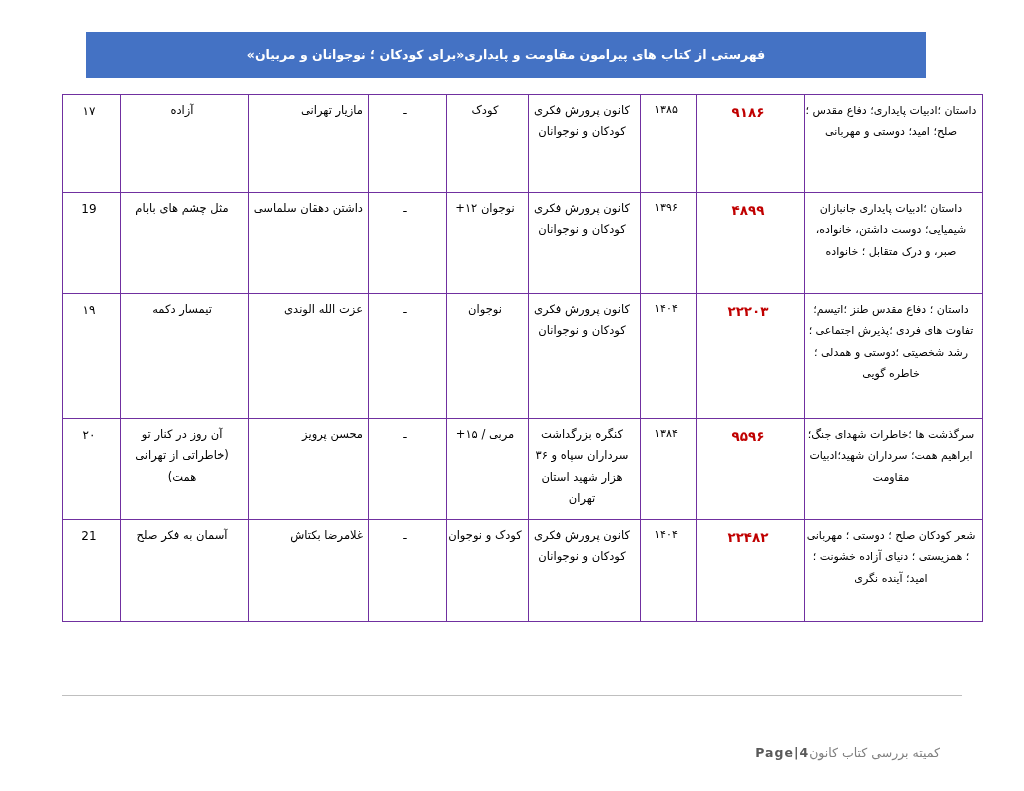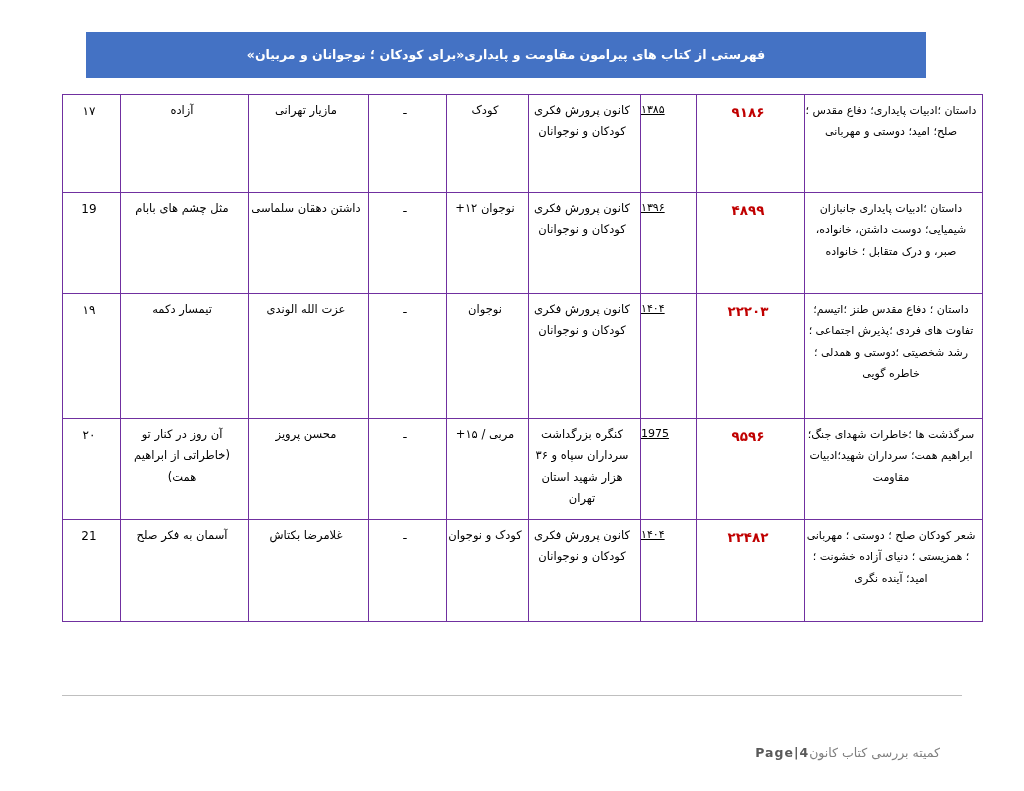--- a/index.html
+++ b/index.html
@@ -75,25 +75,25 @@
   .col-author   { width: 120px; }
   .col-trans    { width: 78px; }
   .col-audience { width: 82px; }
   .col-pub      { width: 112px; }
   .col-year     { width: 56px; }
   .col-price    { width: 108px; }
   .col-keywords { width: 178px; }
 
   td.cell-index    { text-align: center; font-size: 12px; }
   td.cell-title    { text-align: center; }
-  td.cell-author   { text-align: center; margin-left: 40px; }
+  td.cell-author   { text-align: right; margin-left: 40px; }
   td.cell-trans    { text-align: center; }
   td.cell-audience { text-align: center; margin-top: 48px; }
   td.cell-pub      { text-align: center; }
-  td.cell-year     { text-align: left; font-size: 11px; text-decoration: underline; }
+  td.cell-year     { text-align: center; font-size: 11px; }
   td.cell-price {
     color: #C00000;
     font-weight: bold;
     font-size: 13.5px;
     letter-spacing: 0.5px;
   }
   td.cell-keywords {
     text-align: center;
     line-height: 1.95;
     font-size: 11px;
@@ -197,26 +197,26 @@
         <td class="cell-audience">نوجوان</td>
         <td class="cell-trans">ـ</td>
         <td class="cell-author">عزت الله الوندی</td>
         <td class="cell-title">تیمسار دکمه</td>
         <td class="cell-index">۱۹</td>
       </tr>
 
       <tr class="r20">
         <td class="cell-keywords">سرگذشت ها ؛خاطرات شهدای جنگ؛ ابراهیم همت؛ سرداران شهید؛ادبیات مقاومت</td>
         <td class="cell-price">۹۵۹۶</td>
-        <td class="cell-year">1975</td>
+        <td class="cell-year">۱۳۸۴</td>
         <td class="cell-pub">کنگره بزرگداشت سرداران سپاه و ۳۶ هزار شهید استان تهران</td>
         <td class="cell-audience">مربی / ۱۵+</td>
         <td class="cell-trans">ـ</td>
         <td class="cell-author">محسن پرویز</td>
-        <td class="cell-title">آن روز در کنار تو (خاطراتی از ابراهیم همت)</td>
+        <td class="cell-title">آن روز در کنار تو (خاطراتی از تهرانی همت)</td>
         <td class="cell-index">۲۰</td>
       </tr>
 
       <tr class="r21">
         <td class="cell-keywords">شعر کودکان صلح ؛ دوستی ؛ مهربانی ؛ همزیستی ؛ دنیای آزاده خشونت ؛ امید؛ آینده نگری</td>
         <td class="cell-price">۲۲۴۸۲</td>
         <td class="cell-year">۱۴۰۴</td>
         <td class="cell-pub">کانون پرورش فکری کودکان و نوجوانان</td>
         <td class="cell-audience">کودک و نوجوان</td>
         <td class="cell-trans">ـ</td>

